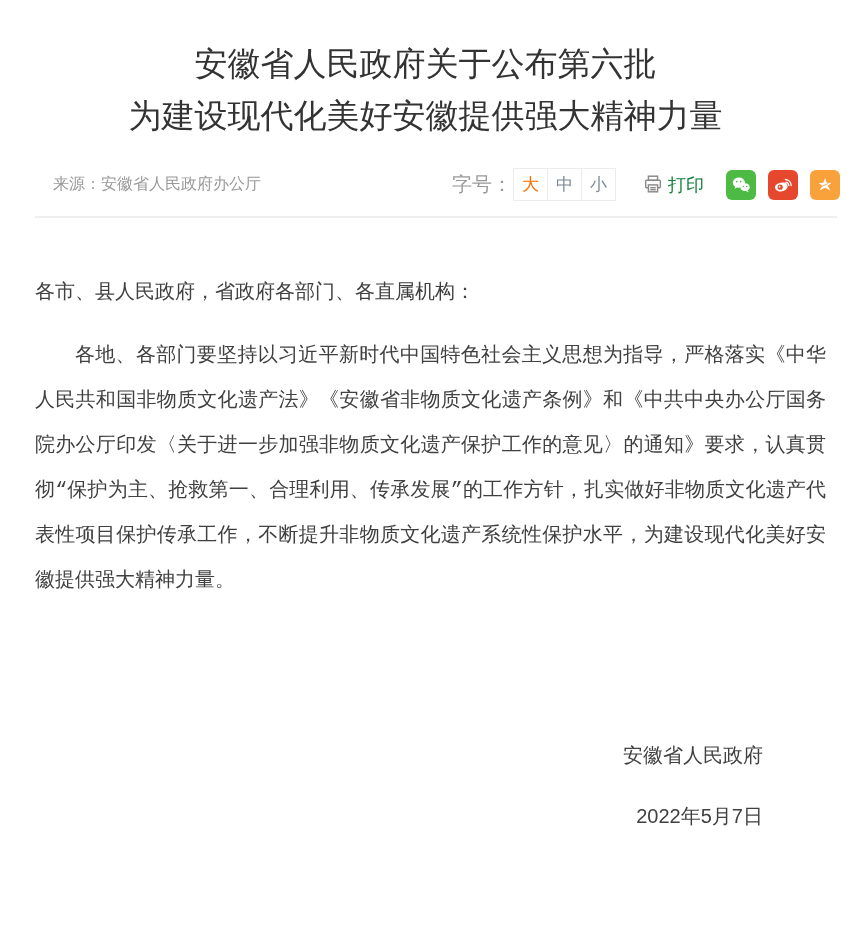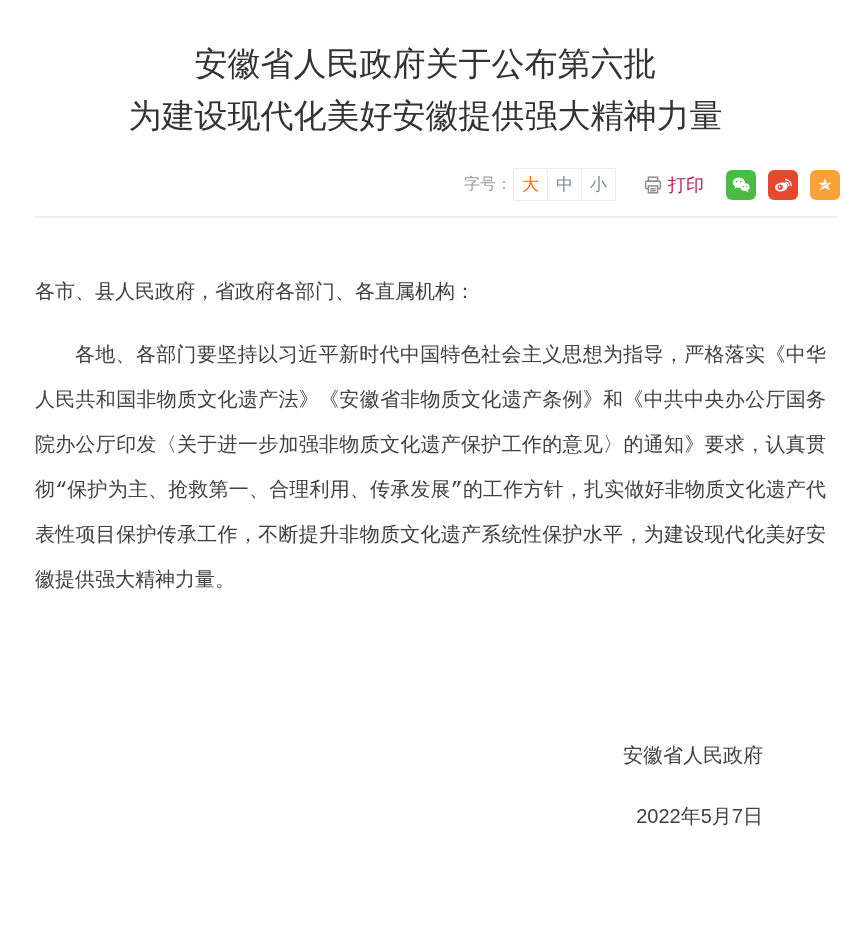--- a/index.html
+++ b/index.html
@@ -17,34 +17,34 @@
   }
   .title-line { display: block; }
 
   
   .meta-row {
     display: flex; align-items: center;
     margin: 26px 11px 0 53px;
   }
   .source { color: #999999; font-size: 16px; }
   .controls { margin-left: auto; display: flex; align-items: center; }
-  .fs-label { color: #999999; font-size: 16px; }
+  .fs-label { color: #999999; font-size: 20px; }
   .fs-group { display: flex; margin-left: 2px; }
   .fs-btn {
     width: 35px; height: 33px; box-sizing: border-box;
     border: 1px solid #ececec; margin-left: -1px;
     background: #ffffff; color: #7b8793; font-size: 17px;
     display: flex; align-items: center; justify-content: center;
     padding: 0; cursor: pointer;
     font-family: "Liberation Sans", "DejaVu Sans", sans-serif;
   }
   .fs-btn.active { color: #ff6f00; }
   .print-btn {
-    display: flex; align-items: center; margin-left: 26px;
-    color: #be185d; font-size: 18px; cursor: pointer;
+    display: flex; margin-left: 26px;
+    color: #15803d; font-size: 18px; cursor: pointer;
   }
   .print-btn .pi { display: flex; margin-right: 4px; }
   .share { display: flex; margin-left: 22px; }
   .share-icon {
     width: 30px; height: 30px; border-radius: 6px; margin-left: 12px;
     display: flex; align-items: center; justify-content: center;
     cursor: pointer;
   }
   .share-icon:first-child { margin-left: 0; }
 
@@ -71,20 +71,21 @@
 <body>
 
 <div class="page">
 
   <h1 class="title">
     <span class="title-line">安徽省人民政府关于公布第六批</span>
     <span class="title-line">为建设现代化美好安徽提供强大精神力量</span>
   </h1>
 
   <div class="meta-row">
+    <span class="source">来源：安徽省人民政府办公厅</span>
 
     <div class="controls">
       <span class="fs-label">字号：</span>
 
       <div class="fs-group">
         <button class="fs-btn active">大</button>
         <button class="fs-btn">中</button>
         <button class="fs-btn">小</button>
       </div>
 

